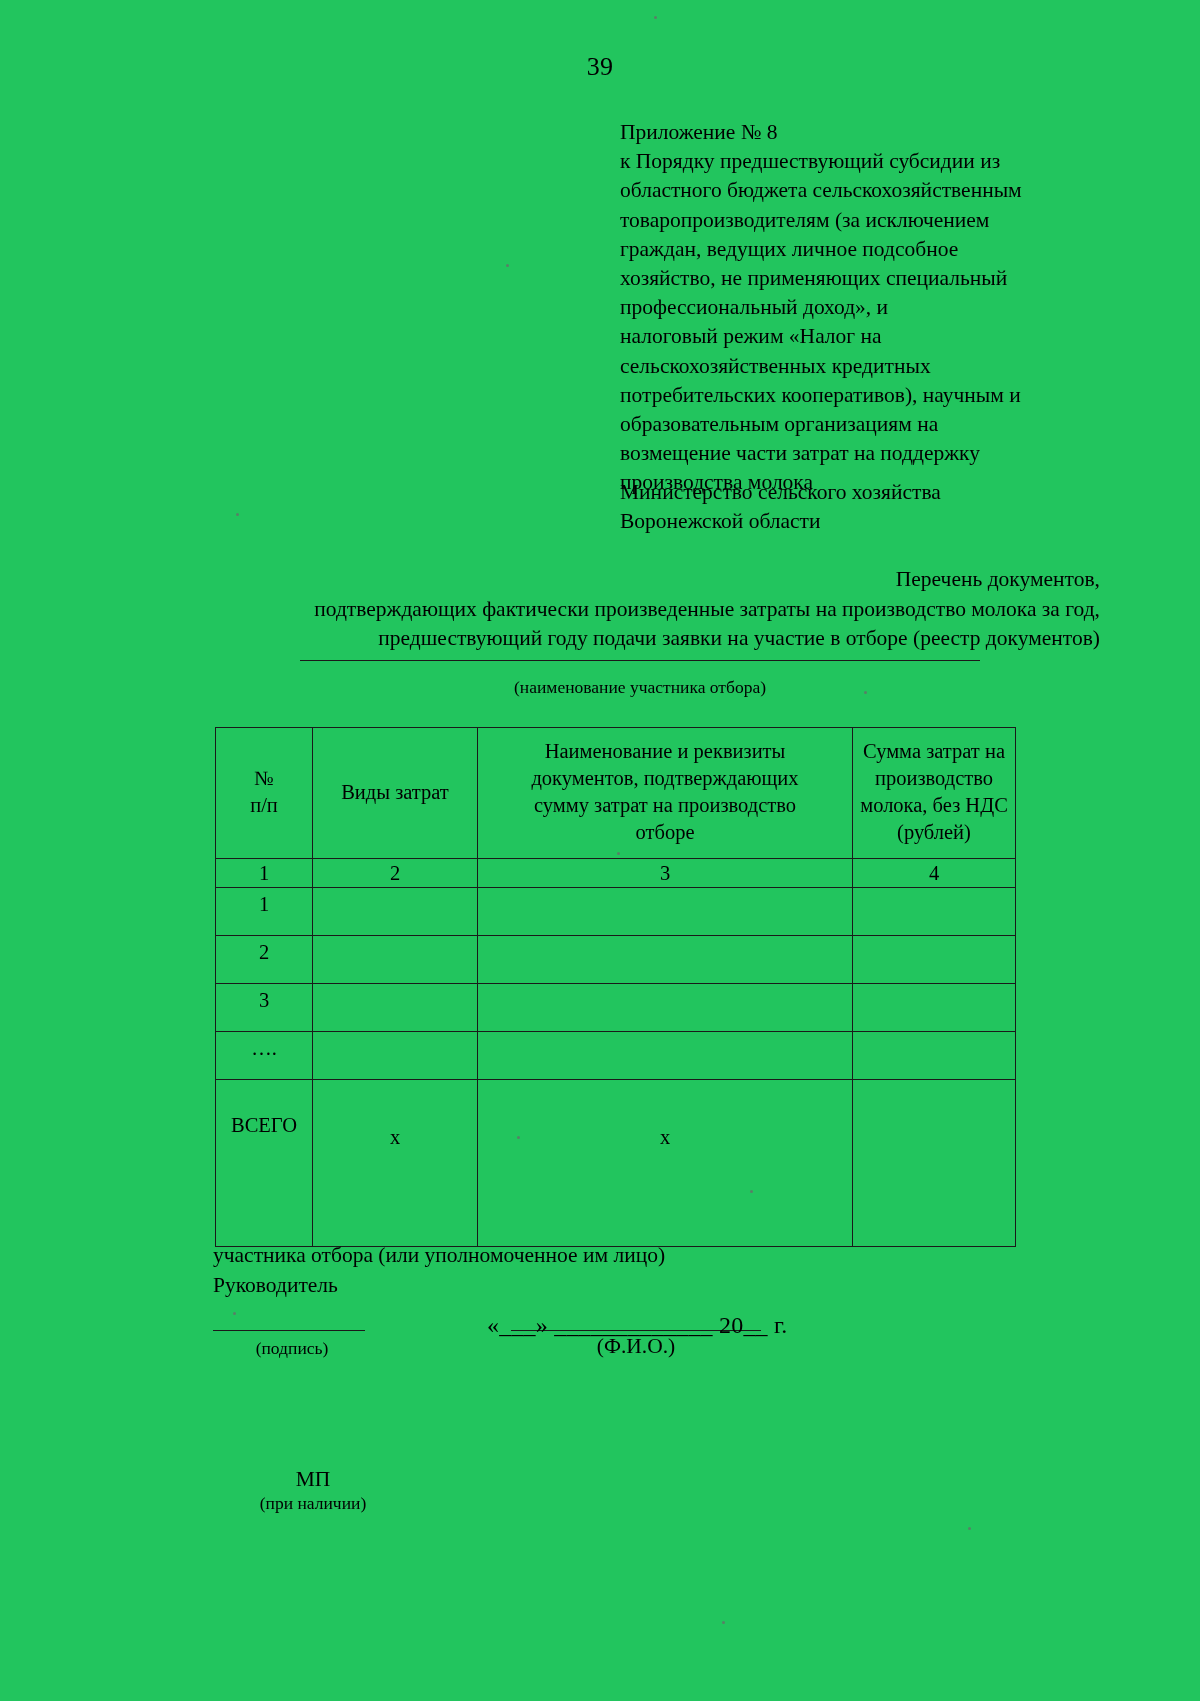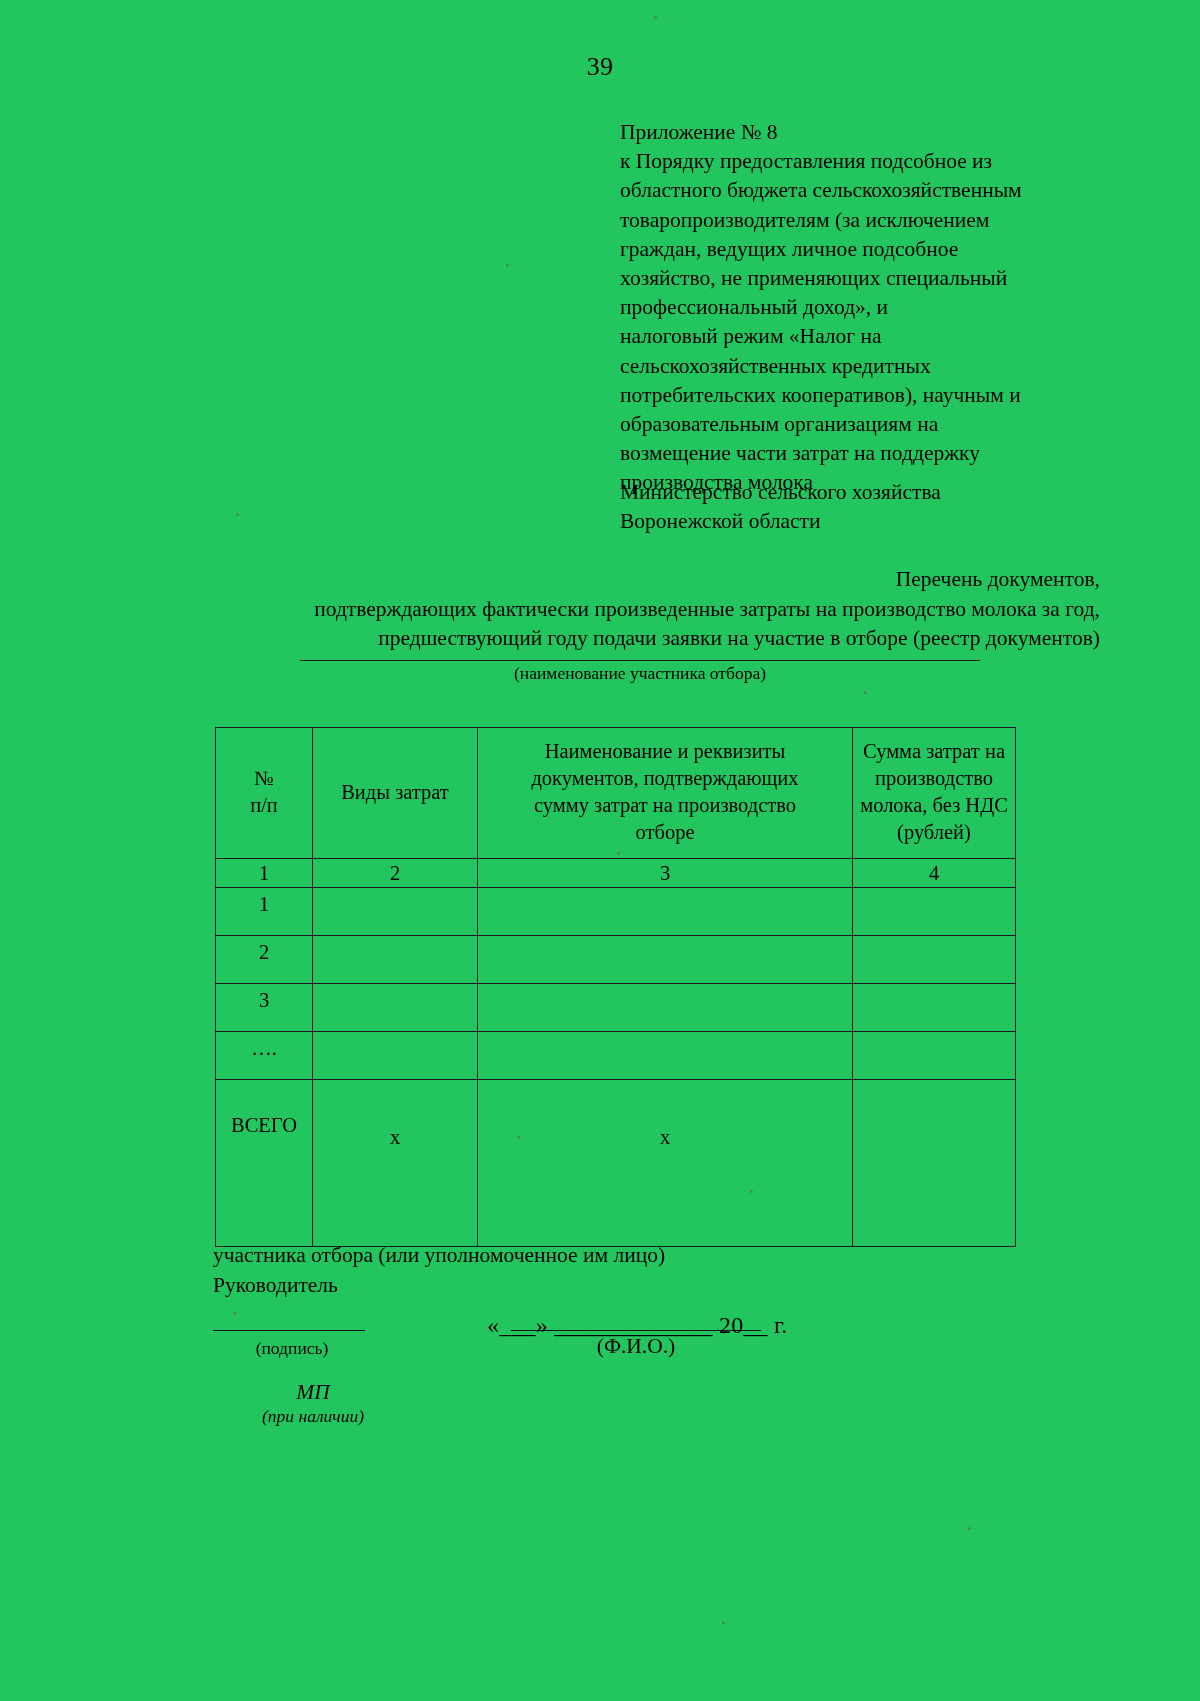--- a/index.html
+++ b/index.html
@@ -67,21 +67,21 @@
     top: 659px;
     left: 300px;
     width: 680px;
   }
   .name-rule {
     border-bottom: 1.6px solid #1a1a1a;
     height: 1px;
     width: 100%;
   }
   .name-caption {
-    margin-top: 2px;
+    margin-top: 16px;
     text-align: center;
     font-size: 17.5px;
   }
 
   
   .reg-table {
     position: absolute;
     top: 727px;
     left: 215px;
     width: 800px;
@@ -153,25 +153,24 @@
     position: absolute;
     top: 4px;
     left: 298px;
     width: 250px;
     text-align: center;
     font-size: 21.5px;
   }
 
   .mp-block {
     position: absolute;
-    top: 1379px;
+    top: 1466px;
     left: 213px;
     width: 200px;
     text-align: center;
-    font-style: italic;
   }
   .mp-main { font-size: 21.5px; line-height: 26px; }
   .mp-sub  { font-size: 17.5px; line-height: 22px; }
 
   .date-line {
     position: absolute;
     top: 1312px;
     left: 487px;
     font-size: 24px;
     letter-spacing: 0.2px;
@@ -190,21 +189,21 @@
 </style>
 </head>
 <body>
 
 <div class="page">
 
   <div class="page-number">39</div>
 
   <div class="appendix-block">
     <div class="ln">Приложение № 8</div>
-    <div class="ln">к Порядку предоставления подсобное из</div>
+    <div class="ln">к Порядку предшествующий субсидии из</div>
     <div class="ln">областного бюджета сельскохозяйственным</div>
     <div class="ln">товаропроизводителям (за исключением</div>
     <div class="ln">граждан, ведущих личное подсобное</div>
     <div class="ln">хозяйство, не применяющих специальный</div>
     <div class="ln">профессиональный доход», и</div>
     <div class="ln">налоговый режим «Налог на</div>
     <div class="ln">сельскохозяйственных кредитных</div>
     <div class="ln">потребительских кооперативов), научным и</div>
     <div class="ln">образовательным организациям на</div>
     <div class="ln">возмещение части затрат на поддержку</div>

